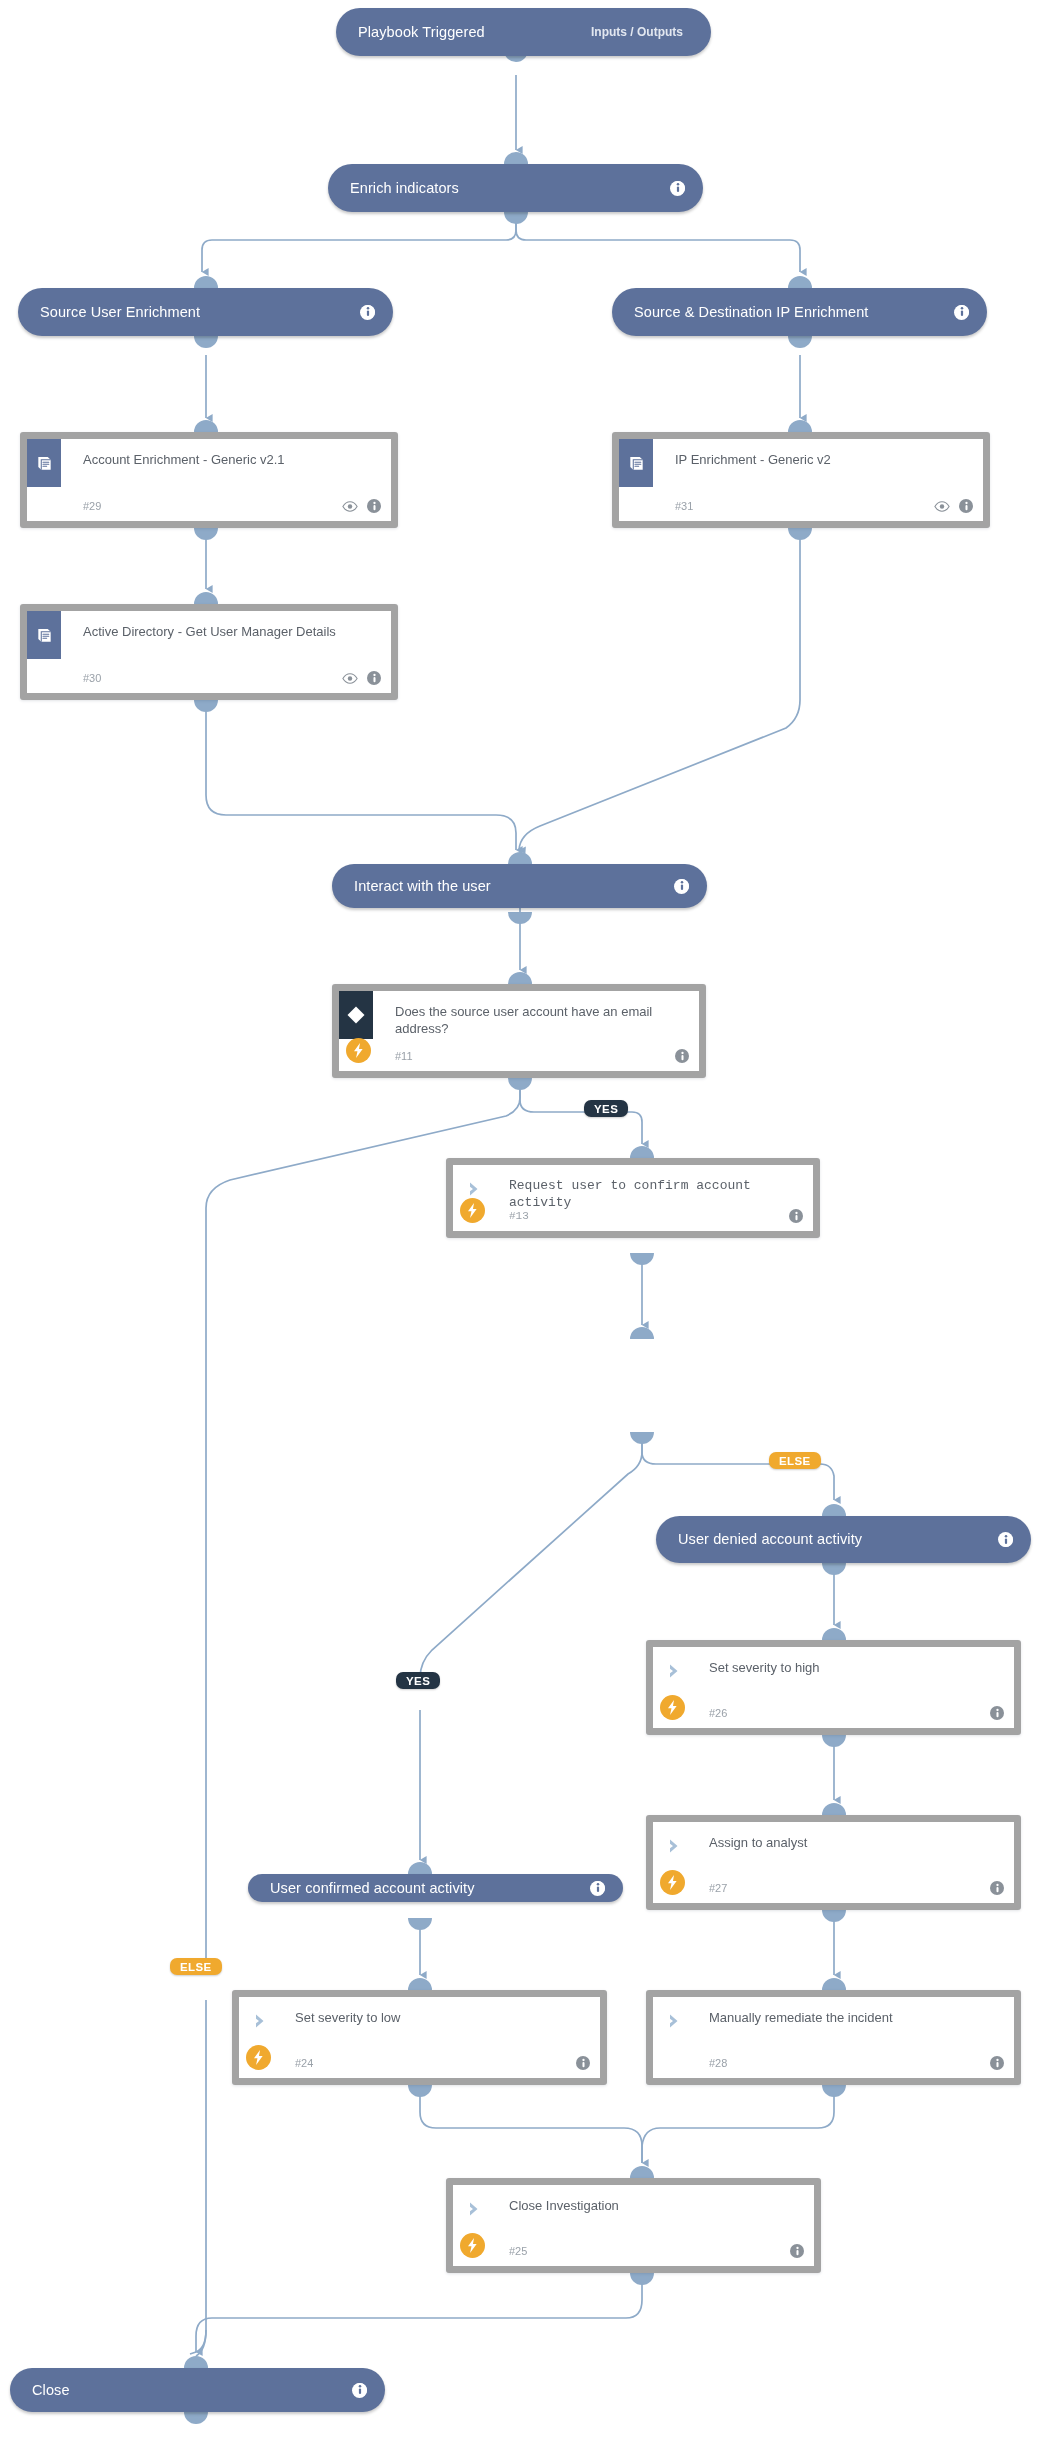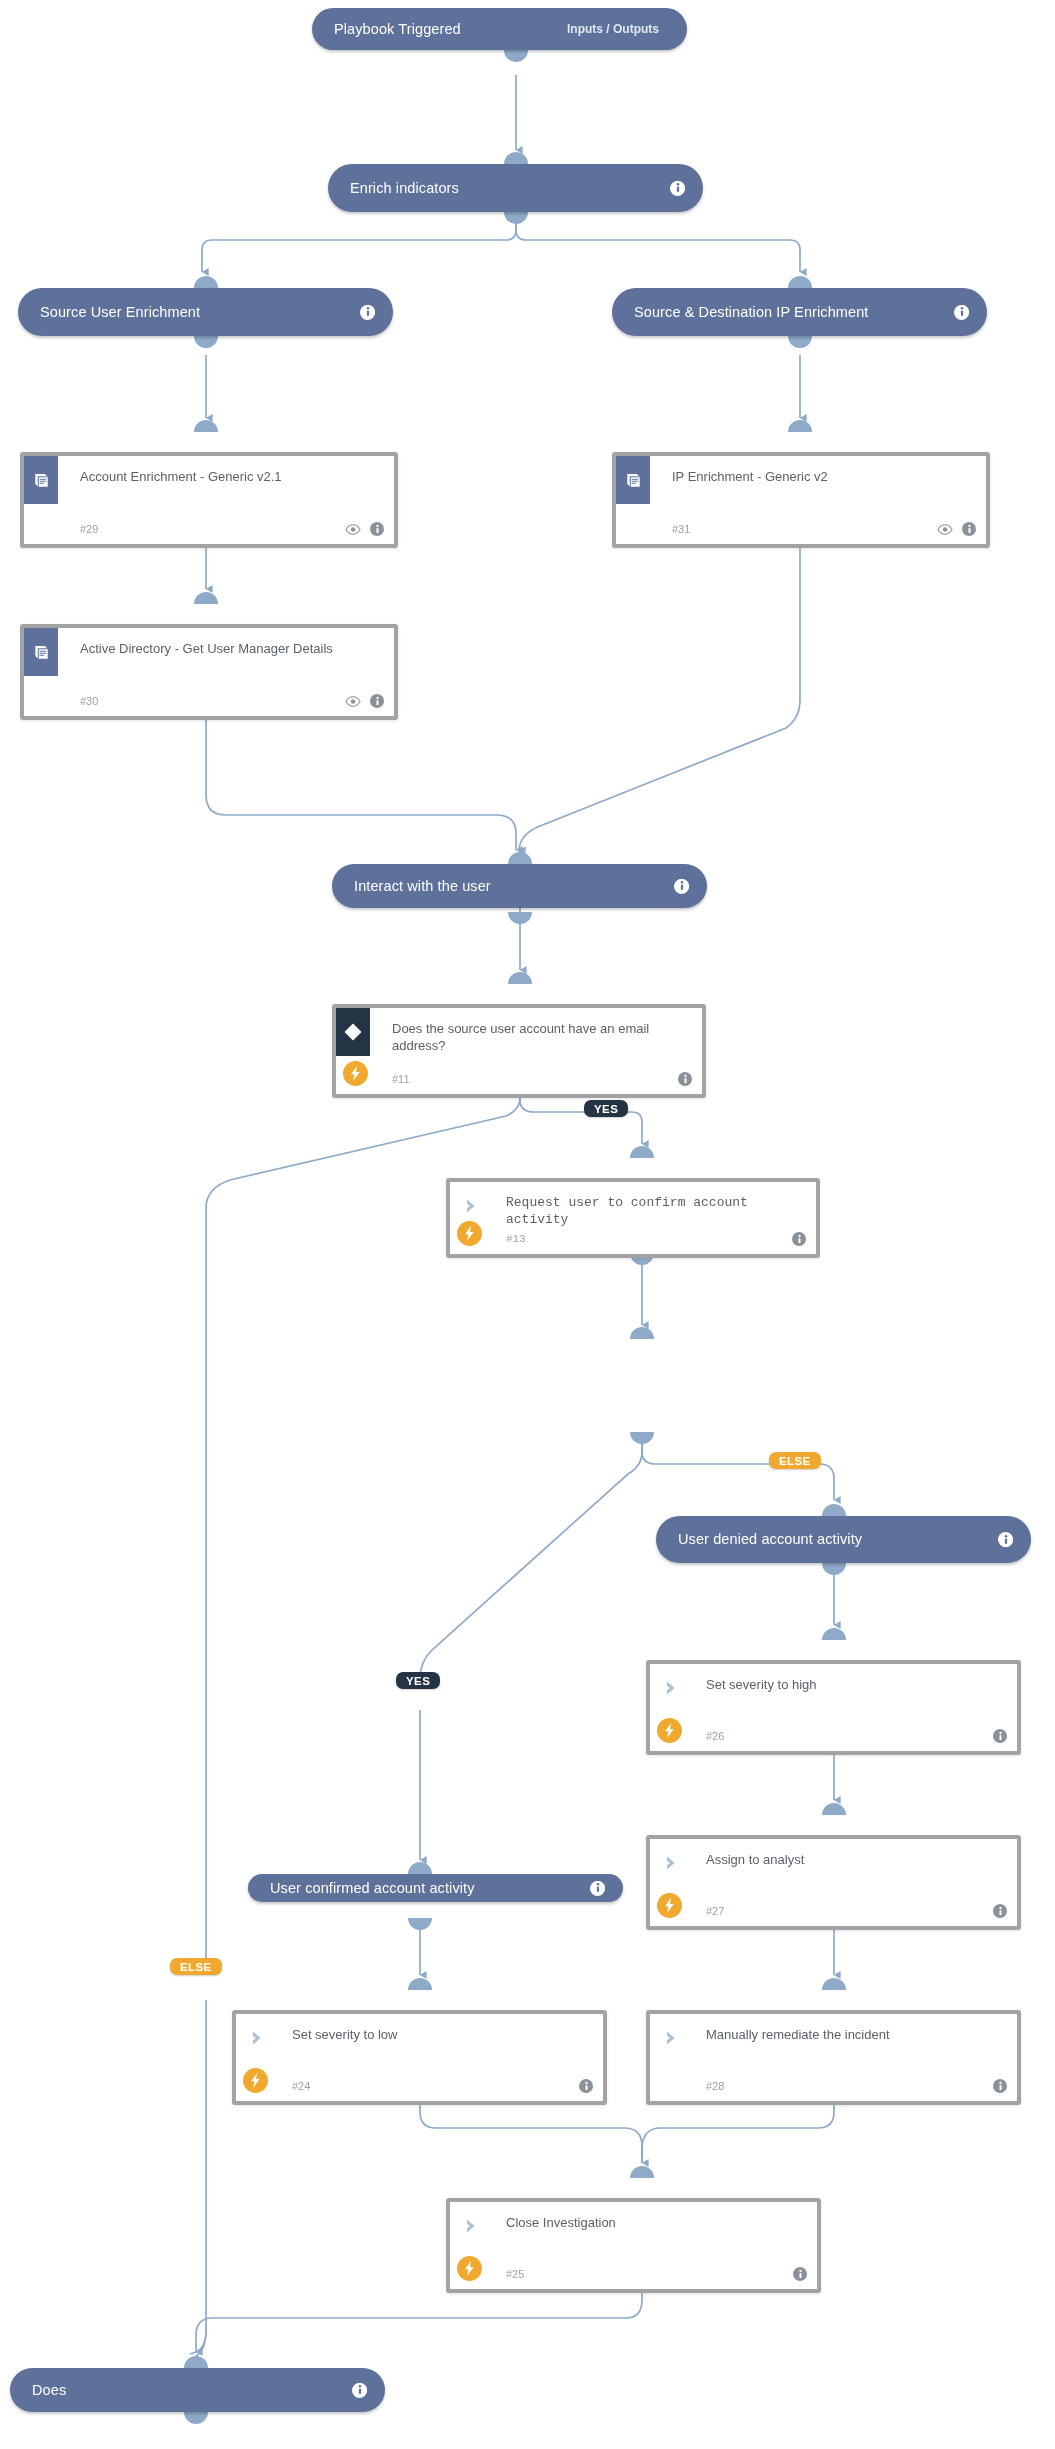--- a/index.html
+++ b/index.html
@@ -56,26 +56,25 @@
     width:14px;height:14px;border-radius:50%;
     background:#8a9199;
     display:flex;align-items:center;justify-content:center;
     flex:0 0 auto;
   }
 
   
   .card{
     position:absolute;
     background:#ffffff;
-    border:4px solid #a3a3a3;
+    border:7px solid #a3a3a3;
     border-radius:3px;
     box-shadow:0 1px 3px rgba(30,45,70,.13);
     box-sizing:border-box;
     z-index:4;
-    margin-top:20px;
   }
   .card-body{
     position:relative;
     height:100%;
     padding:12px 12px 0 0;
     box-sizing:border-box;
   }
   .card-title{
     font-size:13px;
     color:#5b6169;
@@ -210,21 +209,21 @@
 
       <path d="M420,2085 L420,2112 Q420,2128 436,2128 L624,2128 Q642,2128 642,2146 L642,2163" marker-end="url(#arw)"></path>
 
       <path d="M834,2085 L834,2112 Q834,2128 818,2128 L660,2128 Q644,2128 642,2146 L642,2163"></path>
 
       <path d="M642,2273 L642,2300 Q642,2318 626,2318 L212,2318 Q196,2318 196,2336 L196,2352" marker-end="url(#arw)"></path>
     </g>
   </svg>
 
   <div class="nub nub-out" style="left:504px;top:50px;"></div>
-  <div class="pill" style="left:312px;top:8px;width:375px;height:42px;gap:12px;">
+  <div class="pill" style="left:336px;top:8px;width:375px;height:48px;gap:12px;">
     <span class="pill-title">Playbook Triggered</span>
     <span class="pill-sub">Inputs / Outputs</span>
   </div>
 
   <div class="nub nub-in" style="left:504px;top:152px;"></div>
   <div class="pill" style="left:328px;top:164px;width:375px;height:48px;gap:24px;">
     <span class="pill-title">Enrich indicators</span>
     <span class="info-w">
       <svg width="14" height="14" viewBox="0 0 14 14">
           <circle cx="7" cy="7" r="7" fill="#ffffff"></circle>
@@ -608,21 +607,21 @@
               </svg>
           </span>
         </span>
       </div>
     </div>
   </div>
   <div class="nub nub-out" style="left:630px;top:2273px;"></div>
 
   <div class="nub nub-in" style="left:184px;top:2356px;"></div>
   <div class="pill" style="left:10px;top:2368px;width:375px;height:44px;">
-    <span class="pill-title">Does</span>
+    <span class="pill-title">Close</span>
     <span class="info-w">
       <svg width="14" height="14" viewBox="0 0 14 14">
           <circle cx="7" cy="7" r="7" fill="#ffffff"></circle>
           <circle cx="7" cy="3.2" r="1.25" fill="#5d719b"></circle>
           <rect x="5.9" y="5.4" width="2.2" height="5.6" rx="1.1" fill="#5d719b"></rect>
         </svg>
     </span>
   </div>
   <div class="nub nub-out" style="left:184px;top:2412px;"></div>
 

